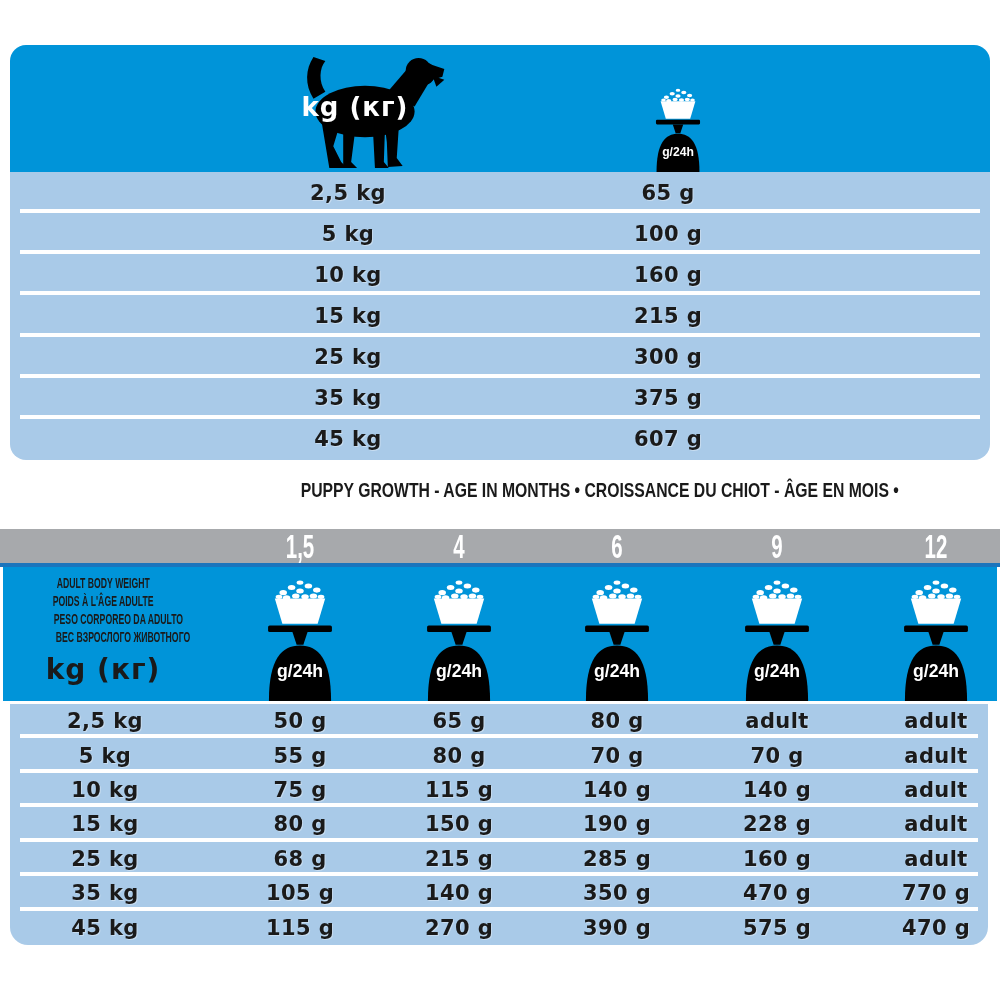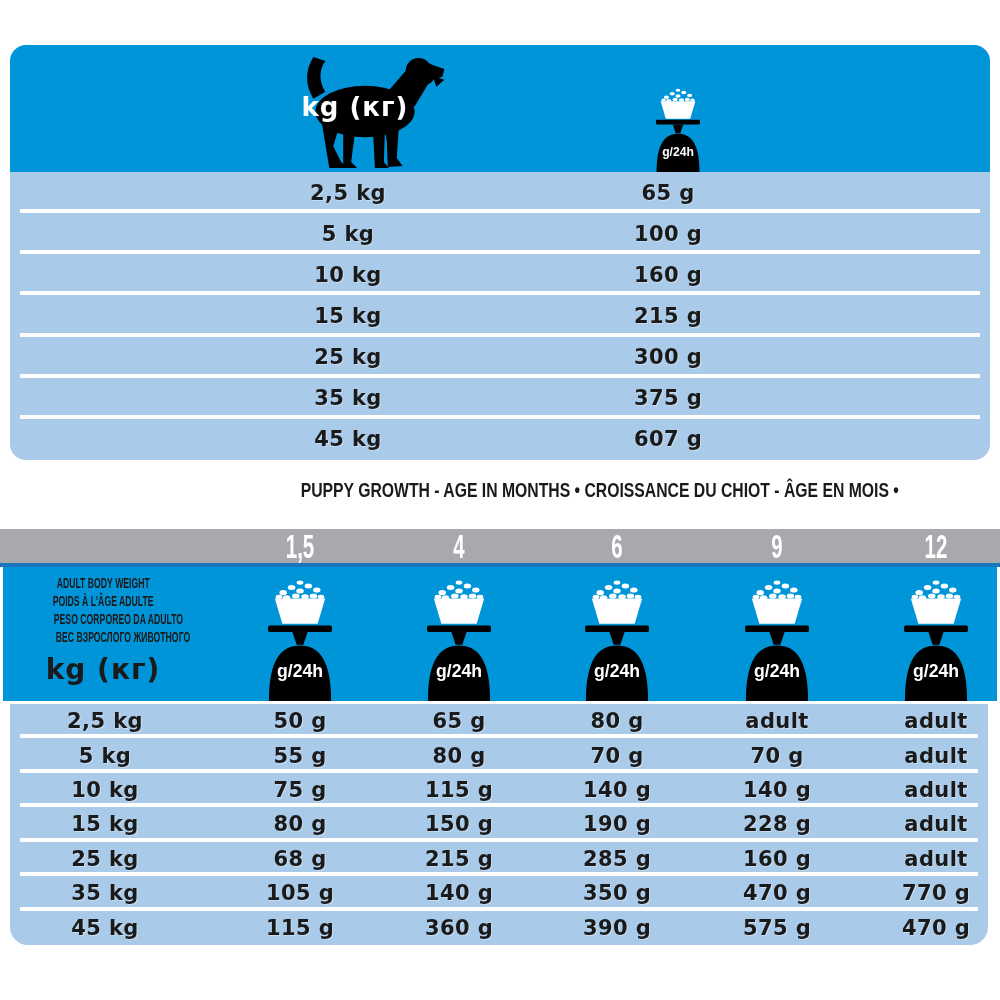--- a/index.html
+++ b/index.html
@@ -359,20 +359,20 @@
       <span class="cell rw">35 kg</span>
       <span class="cell rc0">105 g</span>
       <span class="cell rc1">140 g</span>
       <span class="cell rc2">350 g</span>
       <span class="cell rc3">470 g</span>
       <span class="cell rc4">770 g</span>
     </div>
     <div class="t2-row">
       <span class="cell rw">45 kg</span>
       <span class="cell rc0">115 g</span>
-      <span class="cell rc1">360 g</span>
+      <span class="cell rc1">270 g</span>
       <span class="cell rc2">390 g</span>
       <span class="cell rc3">575 g</span>
       <span class="cell rc4">470 g</span>
     </div>
   </div>
 
 </div>
 
 </body></html>

